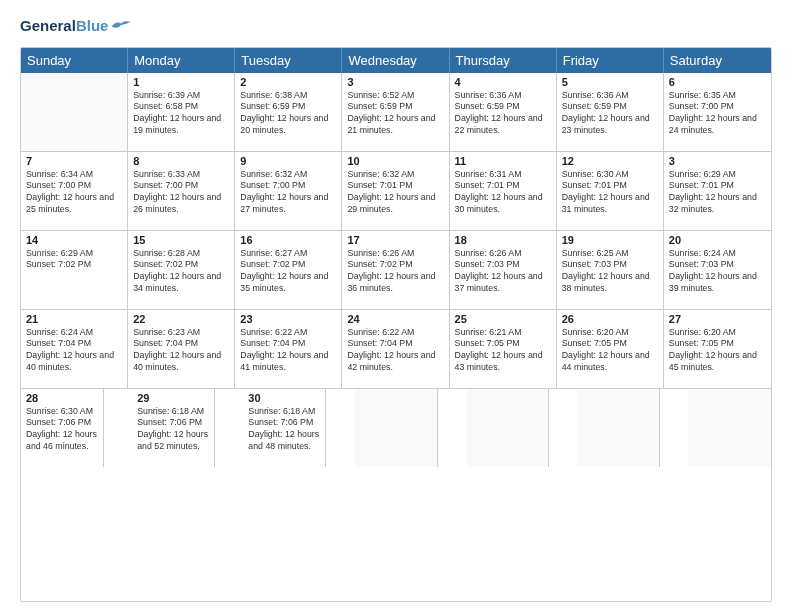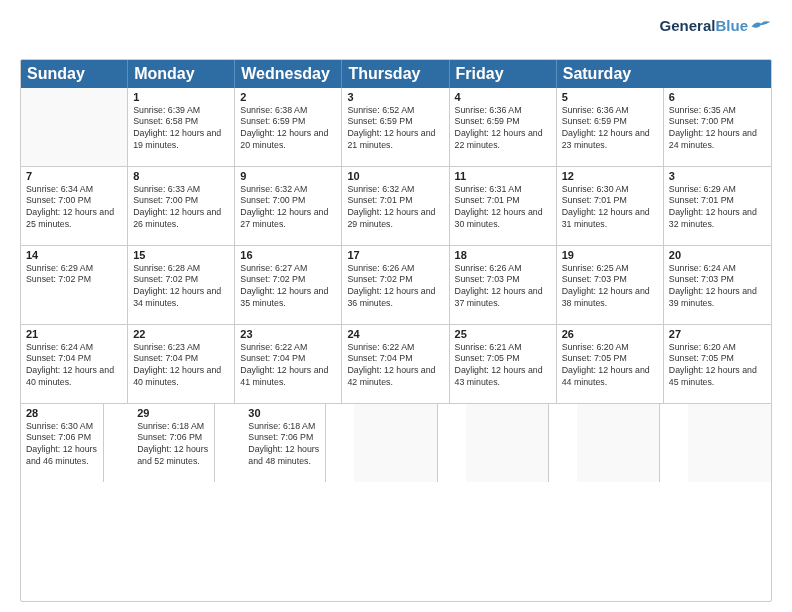--- a/index.html
+++ b/index.html
@@ -13,22 +13,22 @@
     .page {
       width: 792px;
       height: 612px;
       padding: 18px 20px 10px 20px;
       display: flex;
       flex-direction: column;
     }
     .header {
       display: flex;
       align-items: flex-start;
-      justify-content: flex-end;
-      margin-bottom: 24px;
+      justify-content: flex-start;
+      margin-bottom: 12px;
     }
     .logo {
       display: flex;
       flex-direction: column;
       align-items: flex-start;
     }
     .logo-text {
       font-size: 15px;
       font-weight: bold;
       color: #1a3a5c;
@@ -67,22 +67,22 @@
       border-radius: 2px;
       overflow: hidden;
     }
     .cal-header {
       display: grid;
       grid-template-columns: repeat(7, 1fr);
       background: #2e6da4;
     }
     .cal-header-cell {
       color: #fff;
-      font-size: 16px;
-      font-weight: bold;
+      font-size: 13px;
+      font-weight: normal;
       padding: 5px 6px;
       text-align: left;
       border-right: 1px solid #5a8fc0;
     }
     .cal-header-cell:last-child { border-right: none; }
     .cal-body {
       display: flex;
       flex-direction: column;
     }
     .cal-row {
@@ -134,20 +134,21 @@
     <div class="title-block">
       <div class="main-title"></div>
       <div class="subtitle"></div>
     </div>
   </div>
 
   <div class="calendar">
     <div class="cal-header">
     <div class="cal-header-cell">Sunday</div>
         <div class="cal-header-cell">Monday</div>
+        <div class="cal-header-cell">Tuesday</div>
         <div class="cal-header-cell">Wednesday</div>
         <div class="cal-header-cell">Thursday</div>
         <div class="cal-header-cell">Friday</div>
         <div class="cal-header-cell">Saturday</div>
       </div>
     <div class="cal-body">
     <div class="cal-row">
           <div class="cal-cell empty"></div>
           <div class="cal-cell">
             <span class="day-num">1</span>

